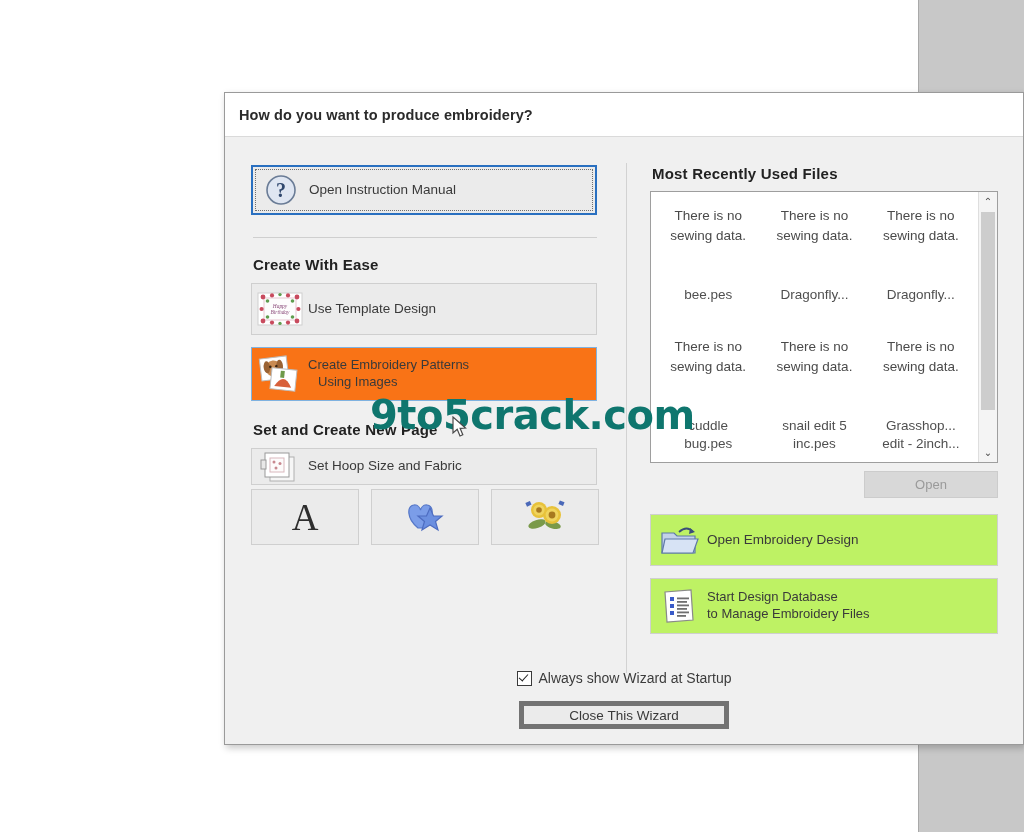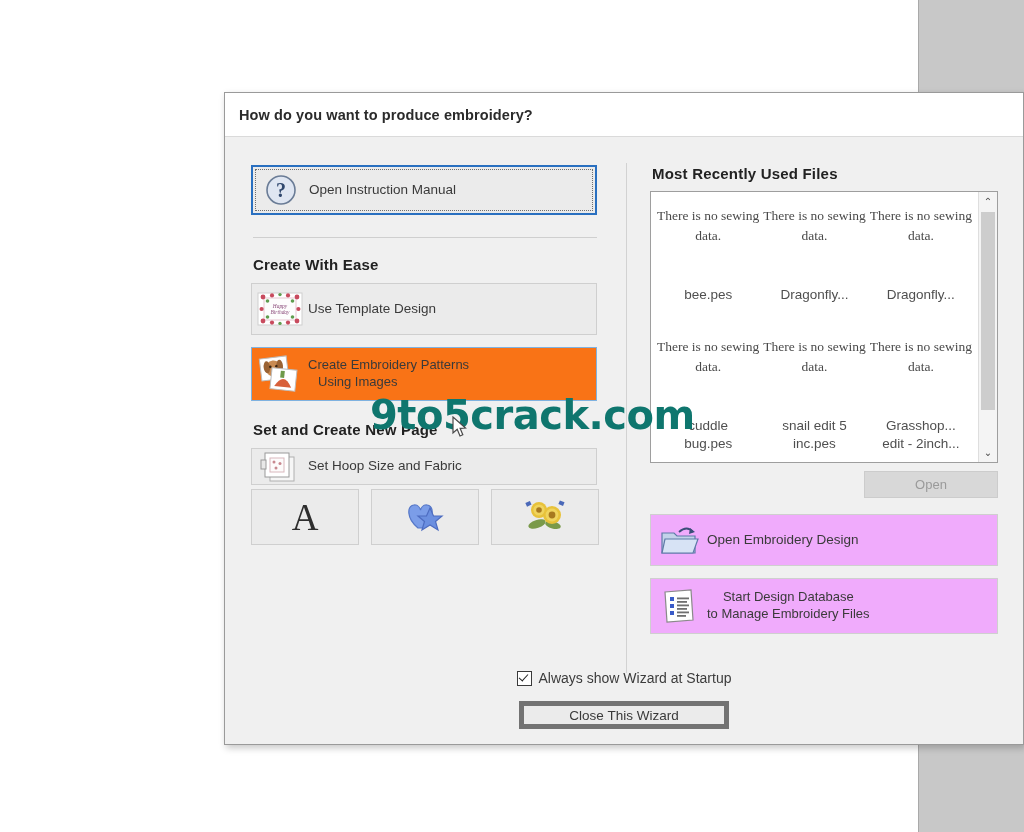--- a/index.html
+++ b/index.html
@@ -175,21 +175,20 @@
     cursor: pointer;
     padding-top: 6px;
     box-sizing: border-box;
   }
   .mru-thumb-text {
     font-size: 13.5px;
     color: #4a4a4a;
     text-align: center;
     line-height: 1.45;
     height: 66px;
-    font-family: Liberation Serif, serif;
   }
   .mru-name {
     font-size: 13.5px;
     color: #4f4f4f;
     text-align: center;
     line-height: 1.35;
     margin-top: 14px;
     white-space: pre-line;
   }
   .scrollbar {
@@ -218,28 +217,28 @@
     background: #d8d8d8;
     border: 1px solid #cccccc;
     color: #9a9a9a;
     font-size: 13px;
     display: flex; align-items: center; justify-content: center;
     box-sizing: border-box;
     cursor: default;
   }
   .right-wide-btn {
     width: 348px; height: 52px;
-    background: #f0abfc;
+    background: #bef264;
     border: 1px solid #cfcfcf;
     display: flex; align-items: center;
     box-sizing: border-box;
     cursor: pointer;
   }
   .rb1 { margin-top: 16px; }
-  .rb2 { margin-top: 12px; height: 56px; text-align: center; }
+  .rb2 { margin-top: 12px; height: 56px; }
 
   
   .footer {
     position: absolute;
     left: 0; bottom: 16px; width: 100%;
     display: flex; flex-direction: column; align-items: center;
   }
   .checkbox-row {
     display: flex; align-items: center; gap: 7px; cursor: pointer;
     margin-bottom: 15px;

